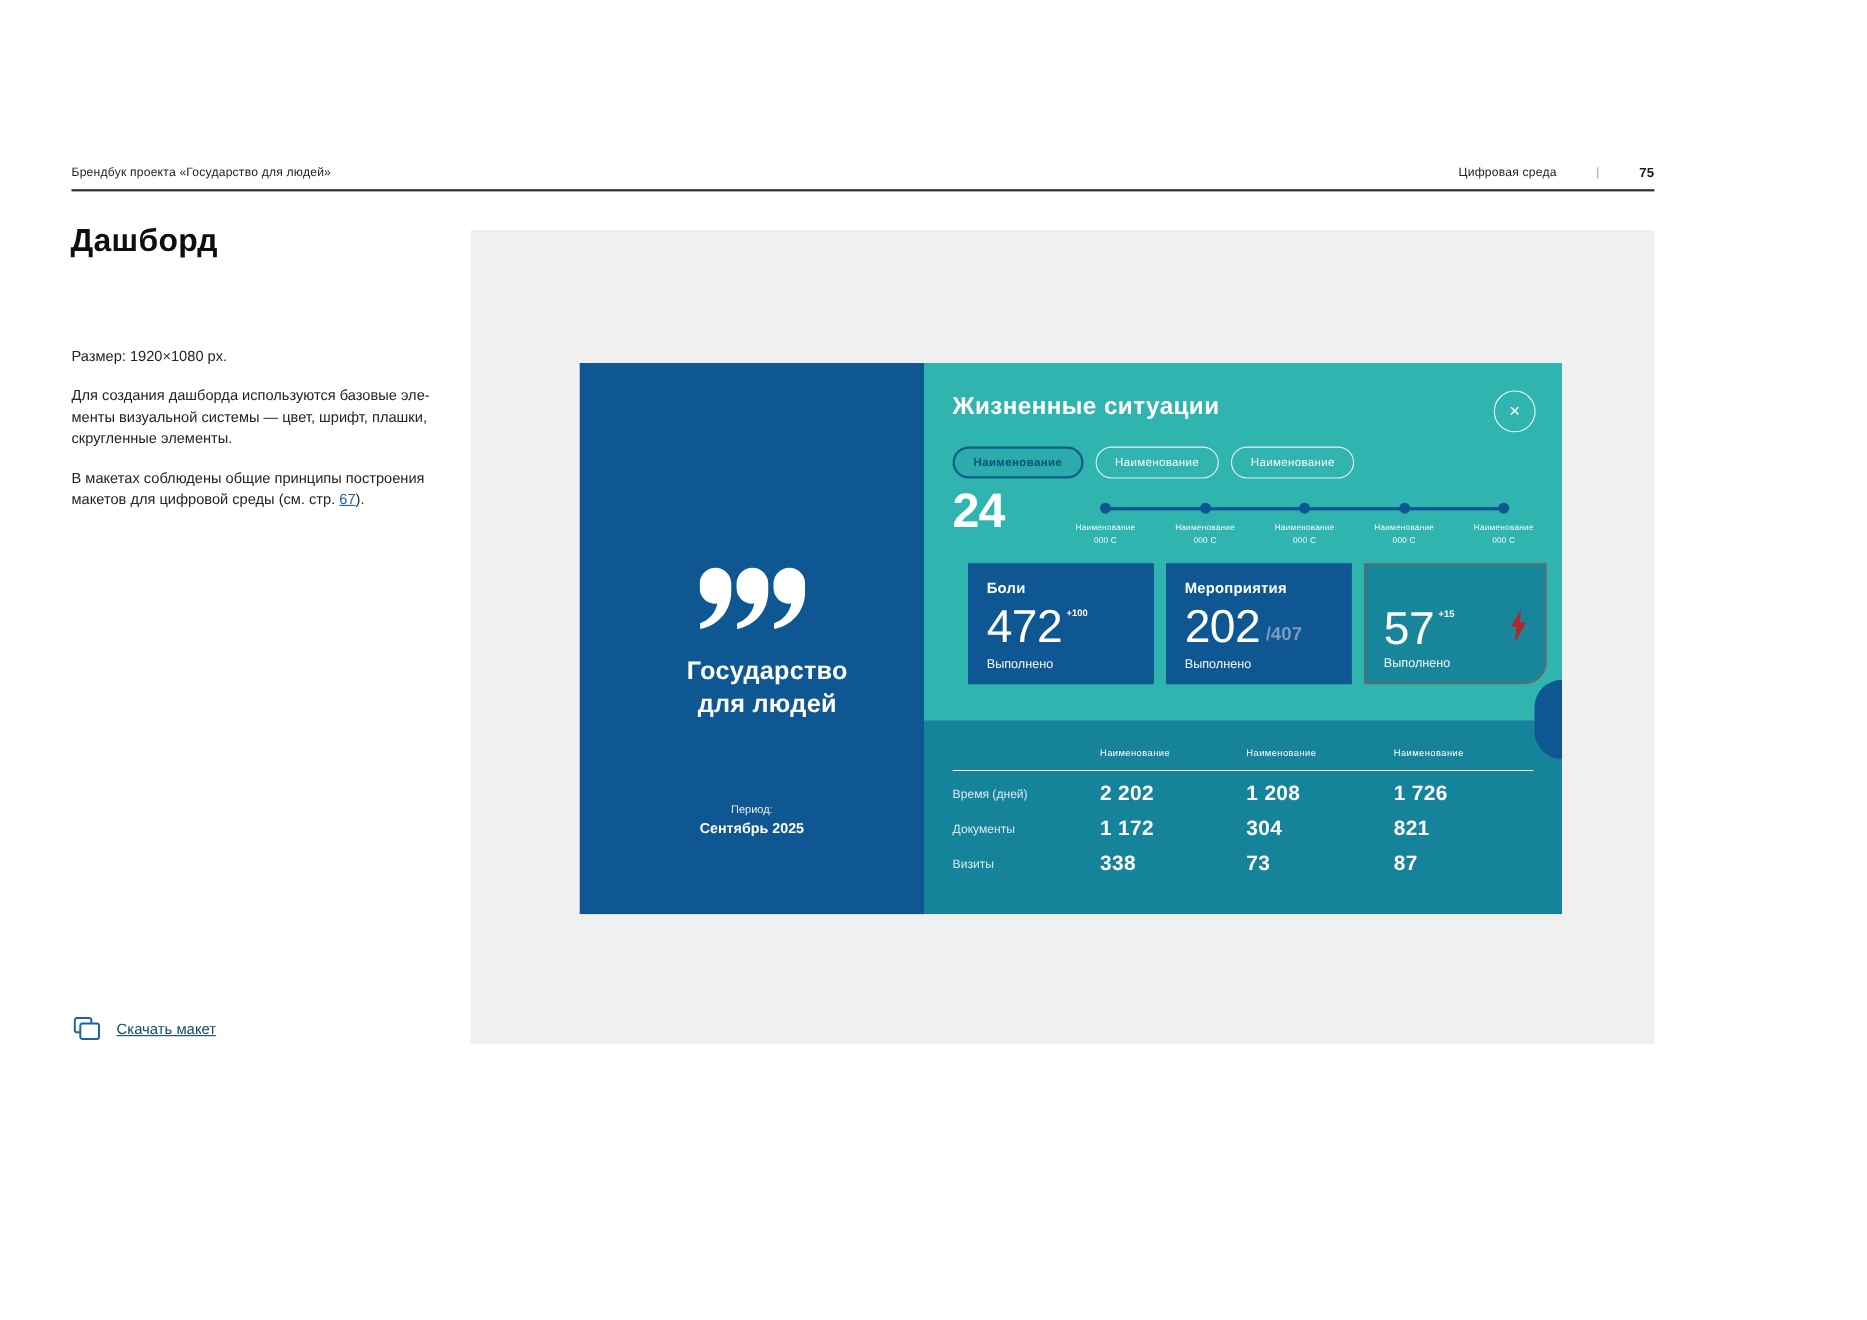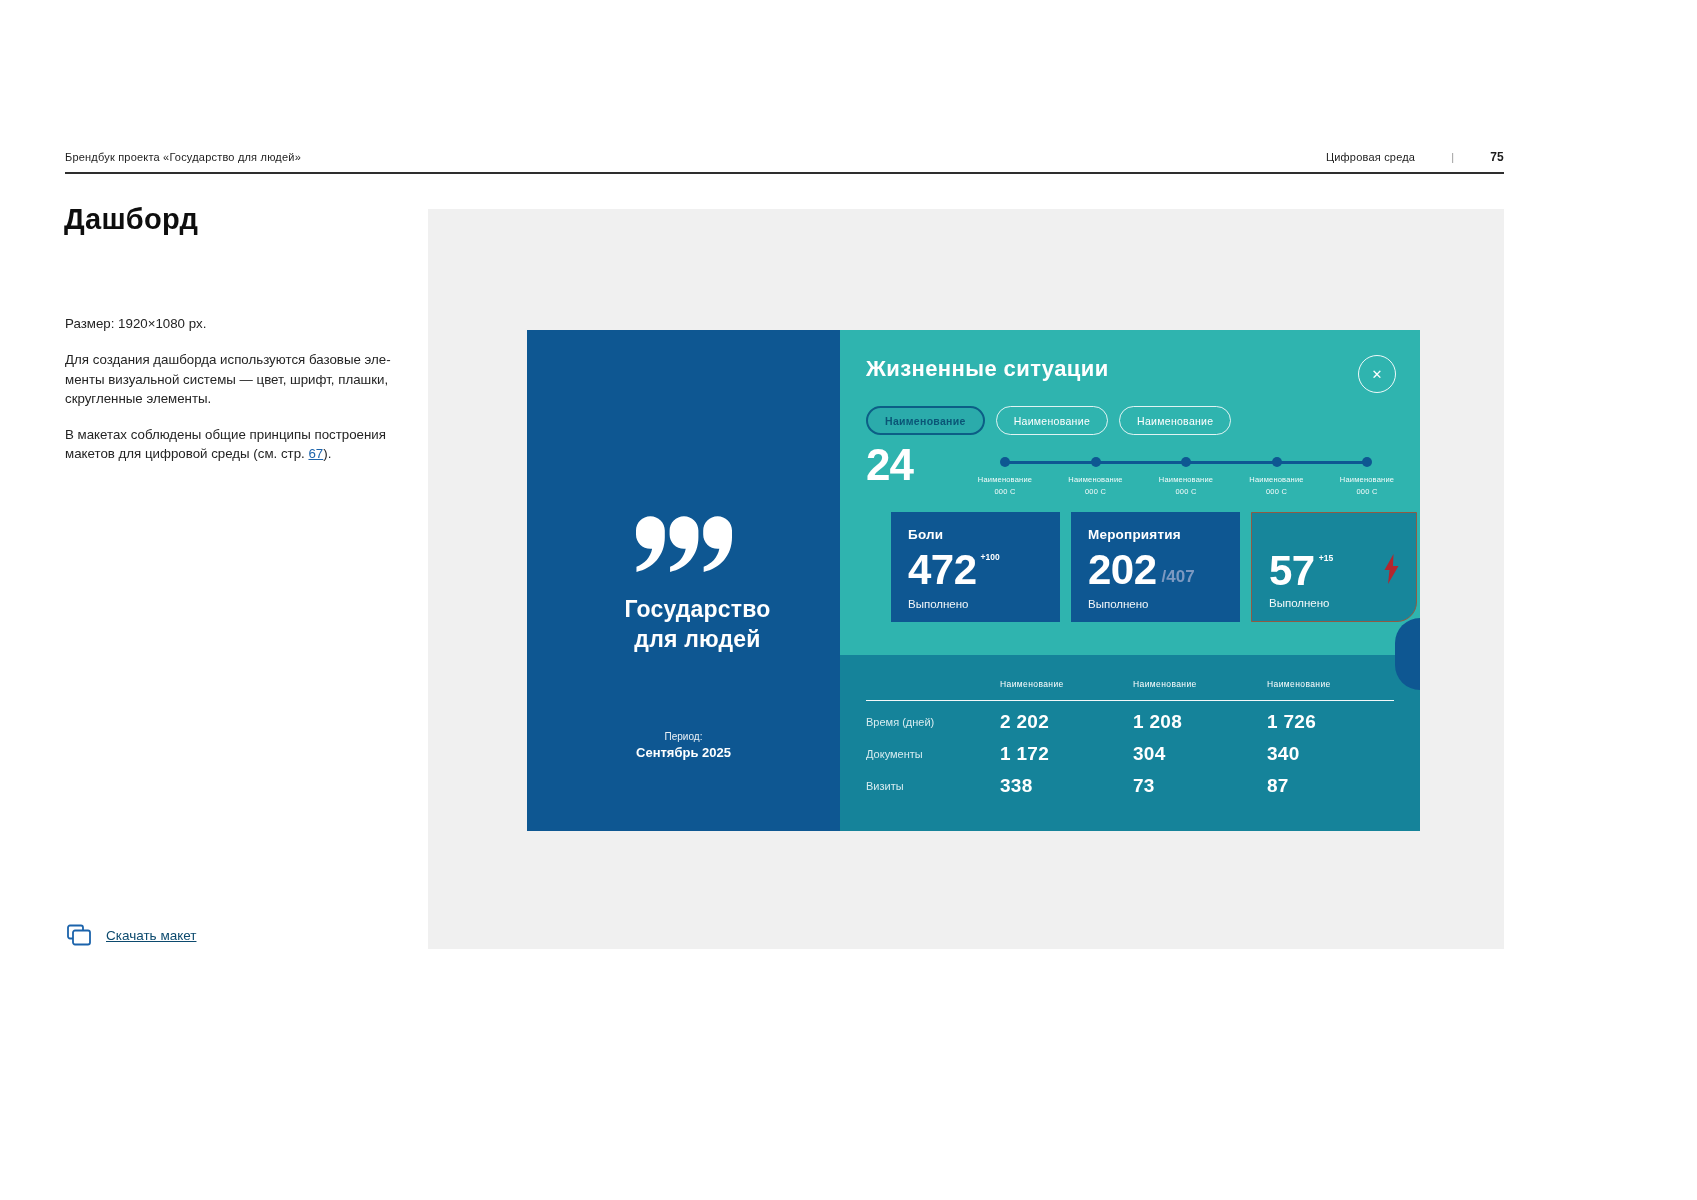--- a/index.html
+++ b/index.html
@@ -37,25 +37,25 @@
   .pill { height:29px; padding:0 17px; border-radius:15px; display:flex; align-items:center; font-size:10.5px; letter-spacing:.3px; cursor:pointer; }
   .pill.active { border:2px solid #0C5E86; color:#0A5576; background:rgba(12,94,134,.10); font-weight:700; }
   .pill.ghost { border:1.5px solid rgba(255,255,255,.85); color:#fff; }
   .counter { position:absolute; left:26px; top:110px; font-size:44px; font-weight:700; color:#fff; letter-spacing:-1px; }
   .timeline { position:absolute; left:165px; top:124px; width:362px; height:64px; }
   .t-line { position:absolute; left:0; right:0; top:7px; height:2.5px; background:#0E5792; }
   .t-stop { position:absolute; top:0; width:92px; transform:translateX(-50%); text-align:center; }
   .t-stop.s0{left:0} .t-stop.s1{left:25%} .t-stop.s2{left:50%} .t-stop.s3{left:75%} .t-stop.s4{left:100%}
   .t-dot { width:10px; height:10px; border-radius:50%; background:#0E5792; margin:3px auto 7px; }
   .t-label, .t-value { font-size:7.5px; color:#fff; line-height:1.55; opacity:.95; letter-spacing:.2px; }
-  .cards { position:absolute; left:35px; top:182px; display:flex; gap:11px;padding-left:16px; }
+  .cards { position:absolute; left:24px; top:182px; display:flex; gap:11px;padding-left:16px; }
   .card { position:relative; width:169px; height:110px; background:#0E5792; color:#fff; padding:15px 0 0 17px; }
   .card-label { font-size:13.5px; font-weight:700; letter-spacing:.2px; height:18px; }
   .card-value-row { margin-top:5px; display:flex; align-items:flex-start; }
-  .card-value { font-size:42px; font-weight:700; line-height:.95; letter-spacing:-.5px; }
+  .card-value { font-size:42px; font-weight:400; line-height:.95; letter-spacing:-.5px; }
   .card-delta { font-size:8.5px; font-weight:700; margin:2px 0 0 4px; }
   .card-total { font-size:17px; color:#7C99C1; font-weight:700; margin:17px 0 0 5px; }
   .card-status { position:absolute; left:17px; bottom:12px; font-size:11.5px; opacity:.95; }
   .card.alert { width:166px; background:#17869B; border:1.5px solid #8F5B44; border-radius:0 0 20px 0; }
   .card.alert .card-value-row { margin-top:23px; }
   .bolt { position:absolute; right:17px; top:41px; }
   .notch { position:absolute; right:0; top:288px; width:25px; height:72px; background:#0E5792; border-radius:40px 0 0 40px; z-index:3; }
   .dash-bottom { position:absolute; left:0; top:325px; width:580px; height:176px; background:#15839A; }
   .stats { position:absolute; left:26px; top:24px; width:528px; }
   .stats-head { display:grid; grid-template-columns:134px 133px 134px 1fr; font-size:8.5px; color:#fff; letter-spacing:.4px; padding-bottom:11px; border-bottom:1.5px solid rgba(255,255,255,.95); }
@@ -203,21 +203,21 @@
             <div class="stats-row">
               <span class="row-label">Время (дней)</span>
               <span class="row-value">2 202</span>
               <span class="row-value">1 208</span>
               <span class="row-value">1 726</span>
             </div>
             <div class="stats-row">
               <span class="row-label">Документы</span>
               <span class="row-value">1 172</span>
               <span class="row-value">304</span>
-              <span class="row-value">340</span>
+              <span class="row-value">821</span>
             </div>
             <div class="stats-row">
               <span class="row-label">Визиты</span>
               <span class="row-value">338</span>
               <span class="row-value">73</span>
               <span class="row-value">87</span>
             </div>
           </div>
         </div>
 

